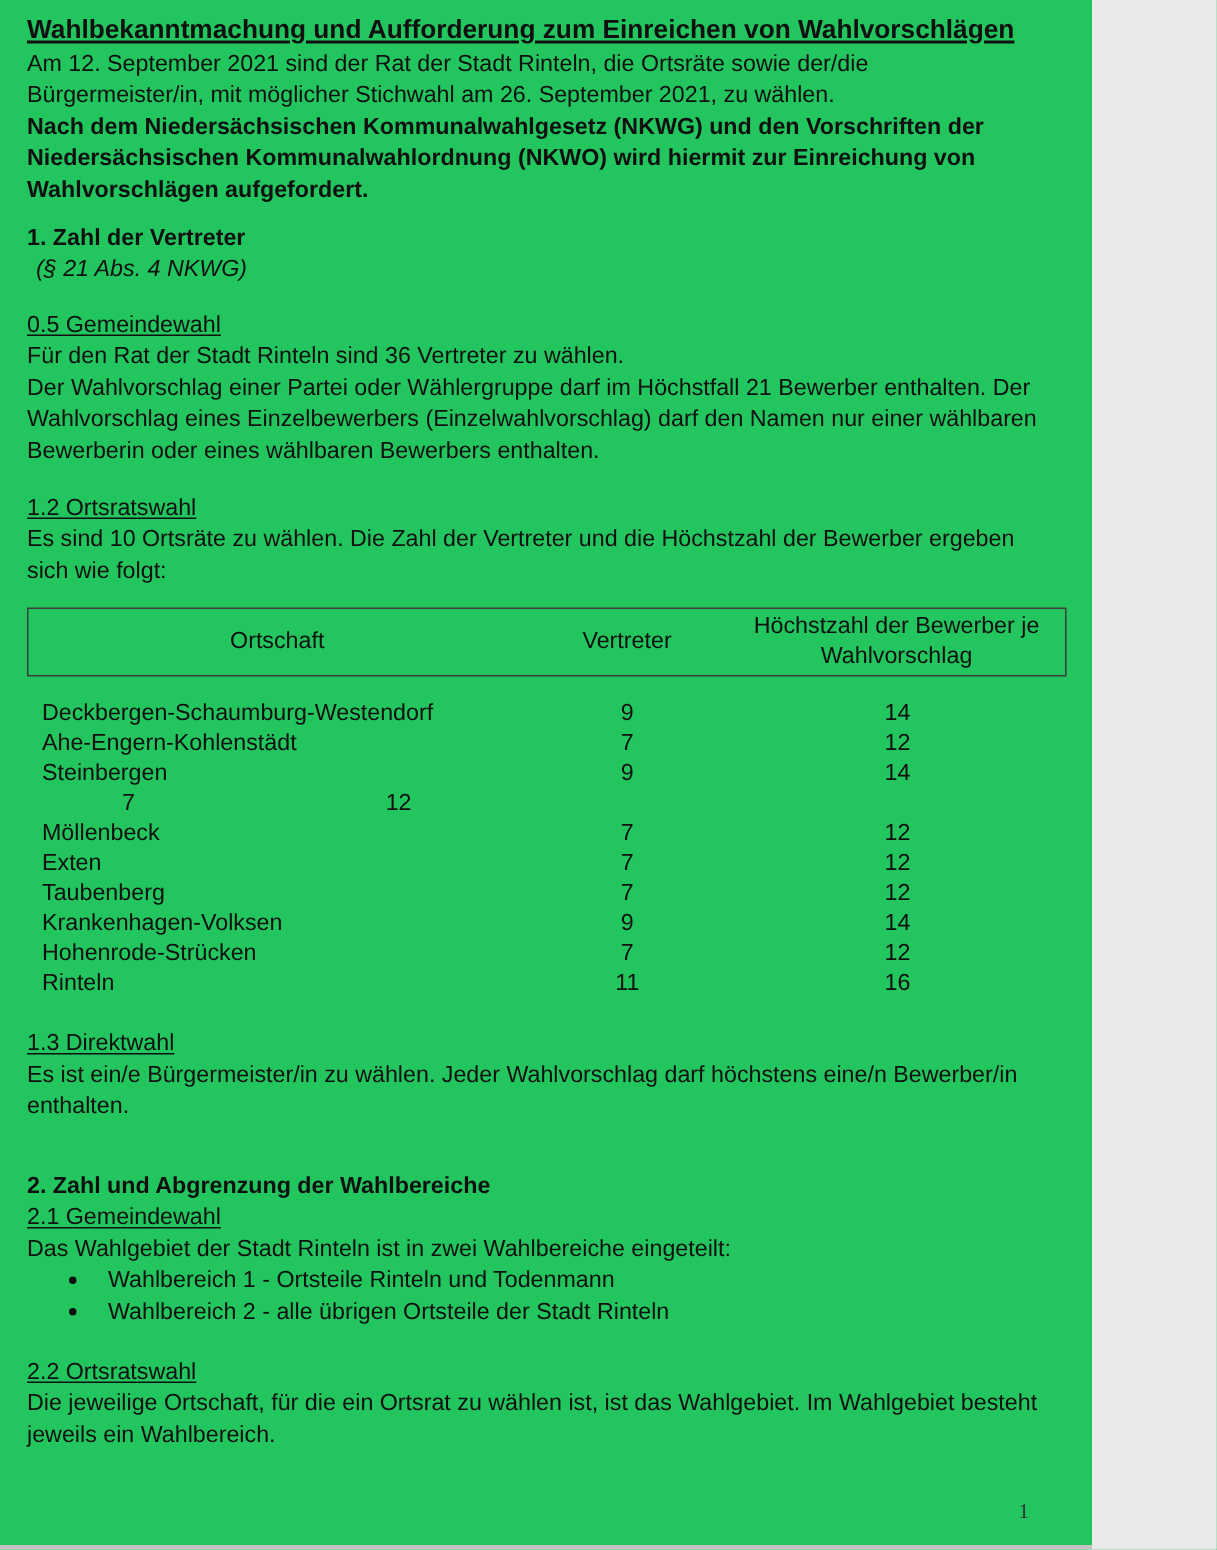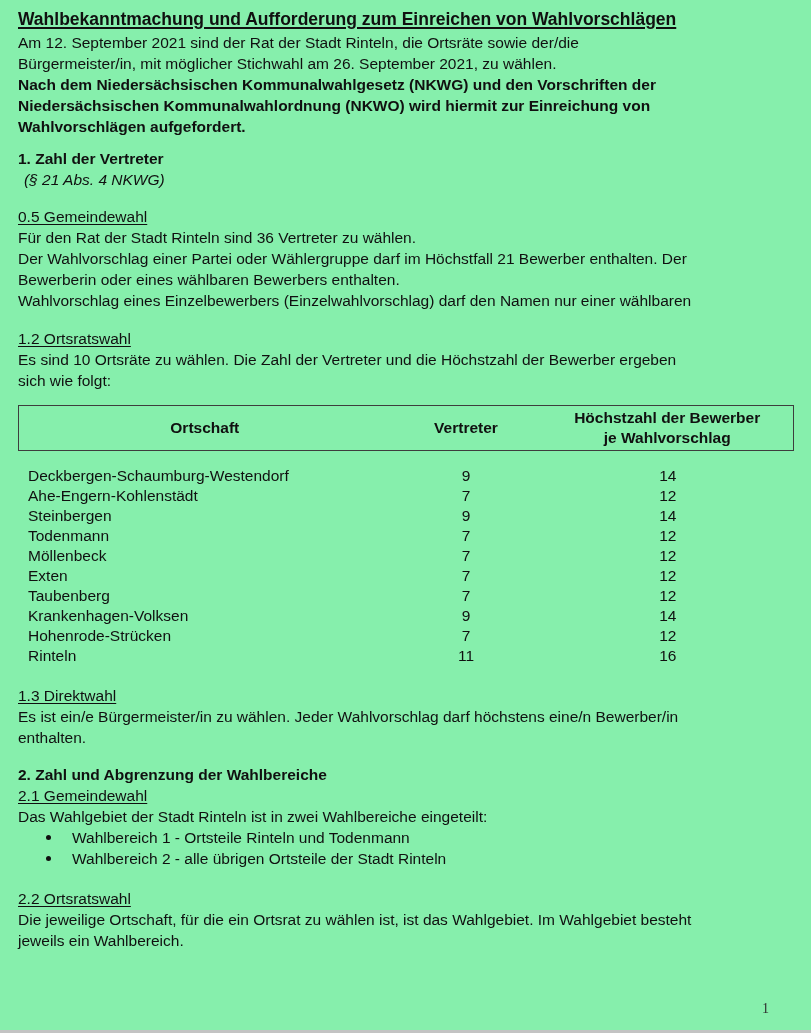--- a/index.html
+++ b/index.html
@@ -1,19 +1,19 @@
 <!DOCTYPE html>
 <html lang="de"><head>
 <meta charset="utf-8">
 <style>
   html,body{margin:0;padding:0;background:#e9e9e9;}
   .page{
     position:relative;
-    width:811px;height:1033px;
-    background:#86efac;
+    width:728px;height:1033px;
+    background:#22c55e;
     box-sizing:border-box;
     padding:8px 17px 0 18px;
     font-family:"Liberation Sans","DejaVu Sans",sans-serif;
     font-size:15.5px;
     line-height:21px;
     color:#101010;
     overflow:hidden;
   }
   .page::after{ 
     content:"";position:absolute;left:0;right:0;bottom:0;height:3px;background:#c3c3c3;
@@ -23,38 +23,38 @@
     font-size:17.5px;line-height:23px;font-weight:bold;
     text-decoration:underline;text-decoration-thickness:2px;text-underline-offset:2px;
     white-space:nowrap;
   }
   .block{margin:0;}
   .line{display:block;}
   .intro{margin-top:1px;}
   .legal{font-weight:bold;}
   h2.sec{margin:0;font-size:15.5px;line-height:21px;font-weight:bold;}
   h2.sec1{margin-top:11px;}
-  h2.sec2{margin-top:16px;}
+  h2.sec2{margin-top:32px;}
   .law-ref{margin:0;padding-left:6px;font-style:italic;}
   h3.sub{
     margin:0;font-size:15.5px;line-height:21px;font-weight:normal;
     text-decoration:underline;text-underline-offset:2px;
   }
   h3.sub11{margin-top:16px;}
   h3.sub12{margin-top:17px;}
   h3.sub13{margin-top:19px;}
   h3.sub21{}
   h3.sub22{margin-top:19px;}
   
   .otable{margin-top:14px;}
   .thead{
     display:flex;align-items:center;
     box-sizing:border-box;height:46px;
     border:1.5px solid #3d3d3d;
-    font-weight:bold;line-height:20px;text-align:center;
+    font-weight:normal;line-height:20px;text-align:center;
   }
   .c1{width:48%;}
   .c2{width:19.5%;}
   .c3{width:32.5%;}
   .hd3-wrap{max-width:200px;margin:0 auto;}
   .tbody{margin-top:15px;}
   .trow{display:flex;line-height:20px;}
   .trow .c1{text-align:left;padding-left:10px;box-sizing:border-box;}
   .trow .c2,.trow .c3{text-align:center;}
   
@@ -88,22 +88,22 @@
       <span class="line">Wahlvorschlägen aufgefordert.</span>
     </div>
 
   <h2 class="sec sec1">1. Zahl der Vertreter</h2>
   <p class="law-ref">(§ 21 Abs. 4 NKWG)</p>
 
   <h3 class="sub sub11">0.5 Gemeindewahl</h3>
   <div class="block">
       <span class="line">Für den Rat der Stadt Rinteln sind 36 Vertreter zu wählen.</span>
       <span class="line">Der Wahlvorschlag einer Partei oder Wählergruppe darf im Höchstfall 21 Bewerber enthalten. Der</span>
+      <span class="line">Wahlvorschlag eines Einzelbewerbers (Einzelwahlvorschlag) darf den Namen nur einer wählbaren</span>
       <span class="line">Bewerberin oder eines wählbaren Bewerbers enthalten.</span>
-      <span class="line">Wahlvorschlag eines Einzelbewerbers (Einzelwahlvorschlag) darf den Namen nur einer wählbaren</span>
     </div>
 
   <h3 class="sub sub12">1.2 Ortsratswahl</h3>
   <div class="block">
       <span class="line">Es sind 10 Ortsräte zu wählen. Die Zahl der Vertreter und die Höchstzahl der Bewerber ergeben</span>
       <span class="line">sich wie folgt:</span>
     </div>
 
   <div class="otable">
     <div class="thead">
@@ -123,21 +123,20 @@
         <div class="c1">Ahe-Engern-Kohlenstädt</div>
         <div class="c2">7</div>
         <div class="c3">12</div>
       </div>
         <div class="trow">
         <div class="c1">Steinbergen</div>
         <div class="c2">9</div>
         <div class="c3">14</div>
       </div>
         <div class="trow">
-        <div class="c1">Todenmann</div>
         <div class="c2">7</div>
         <div class="c3">12</div>
       </div>
         <div class="trow">
         <div class="c1">Möllenbeck</div>
         <div class="c2">7</div>
         <div class="c3">12</div>
       </div>
         <div class="trow">
         <div class="c1">Exten</div>

